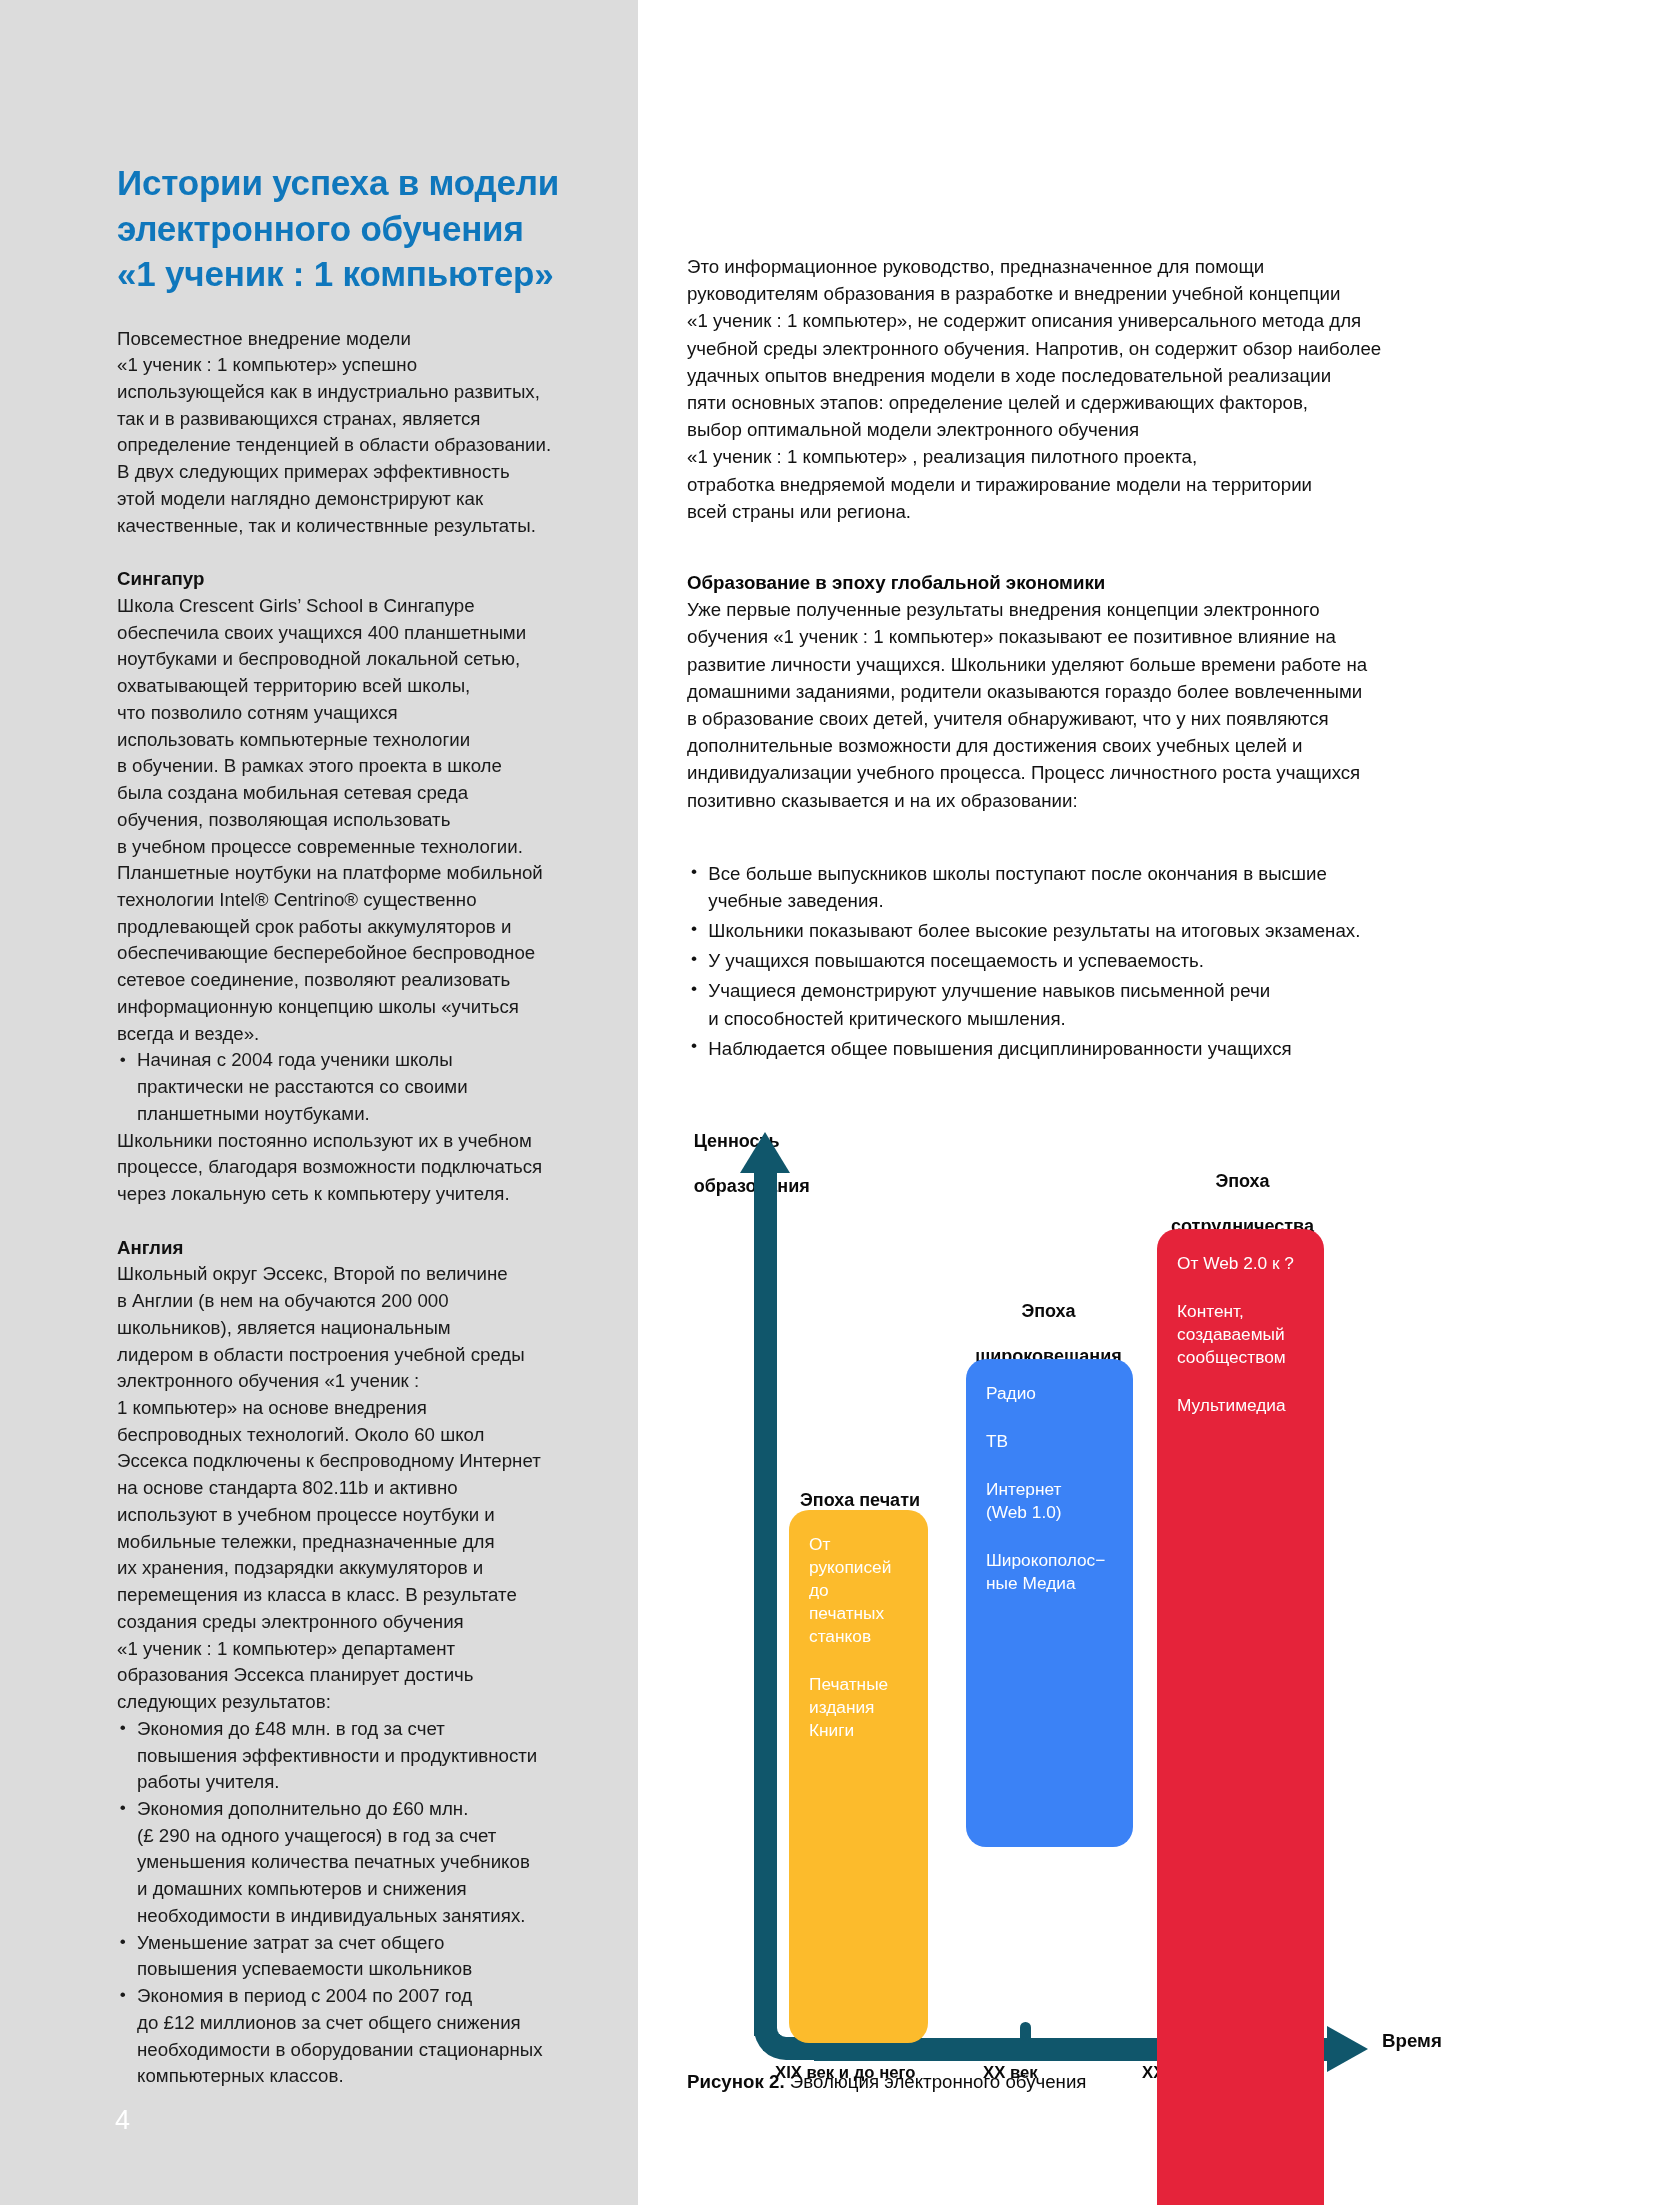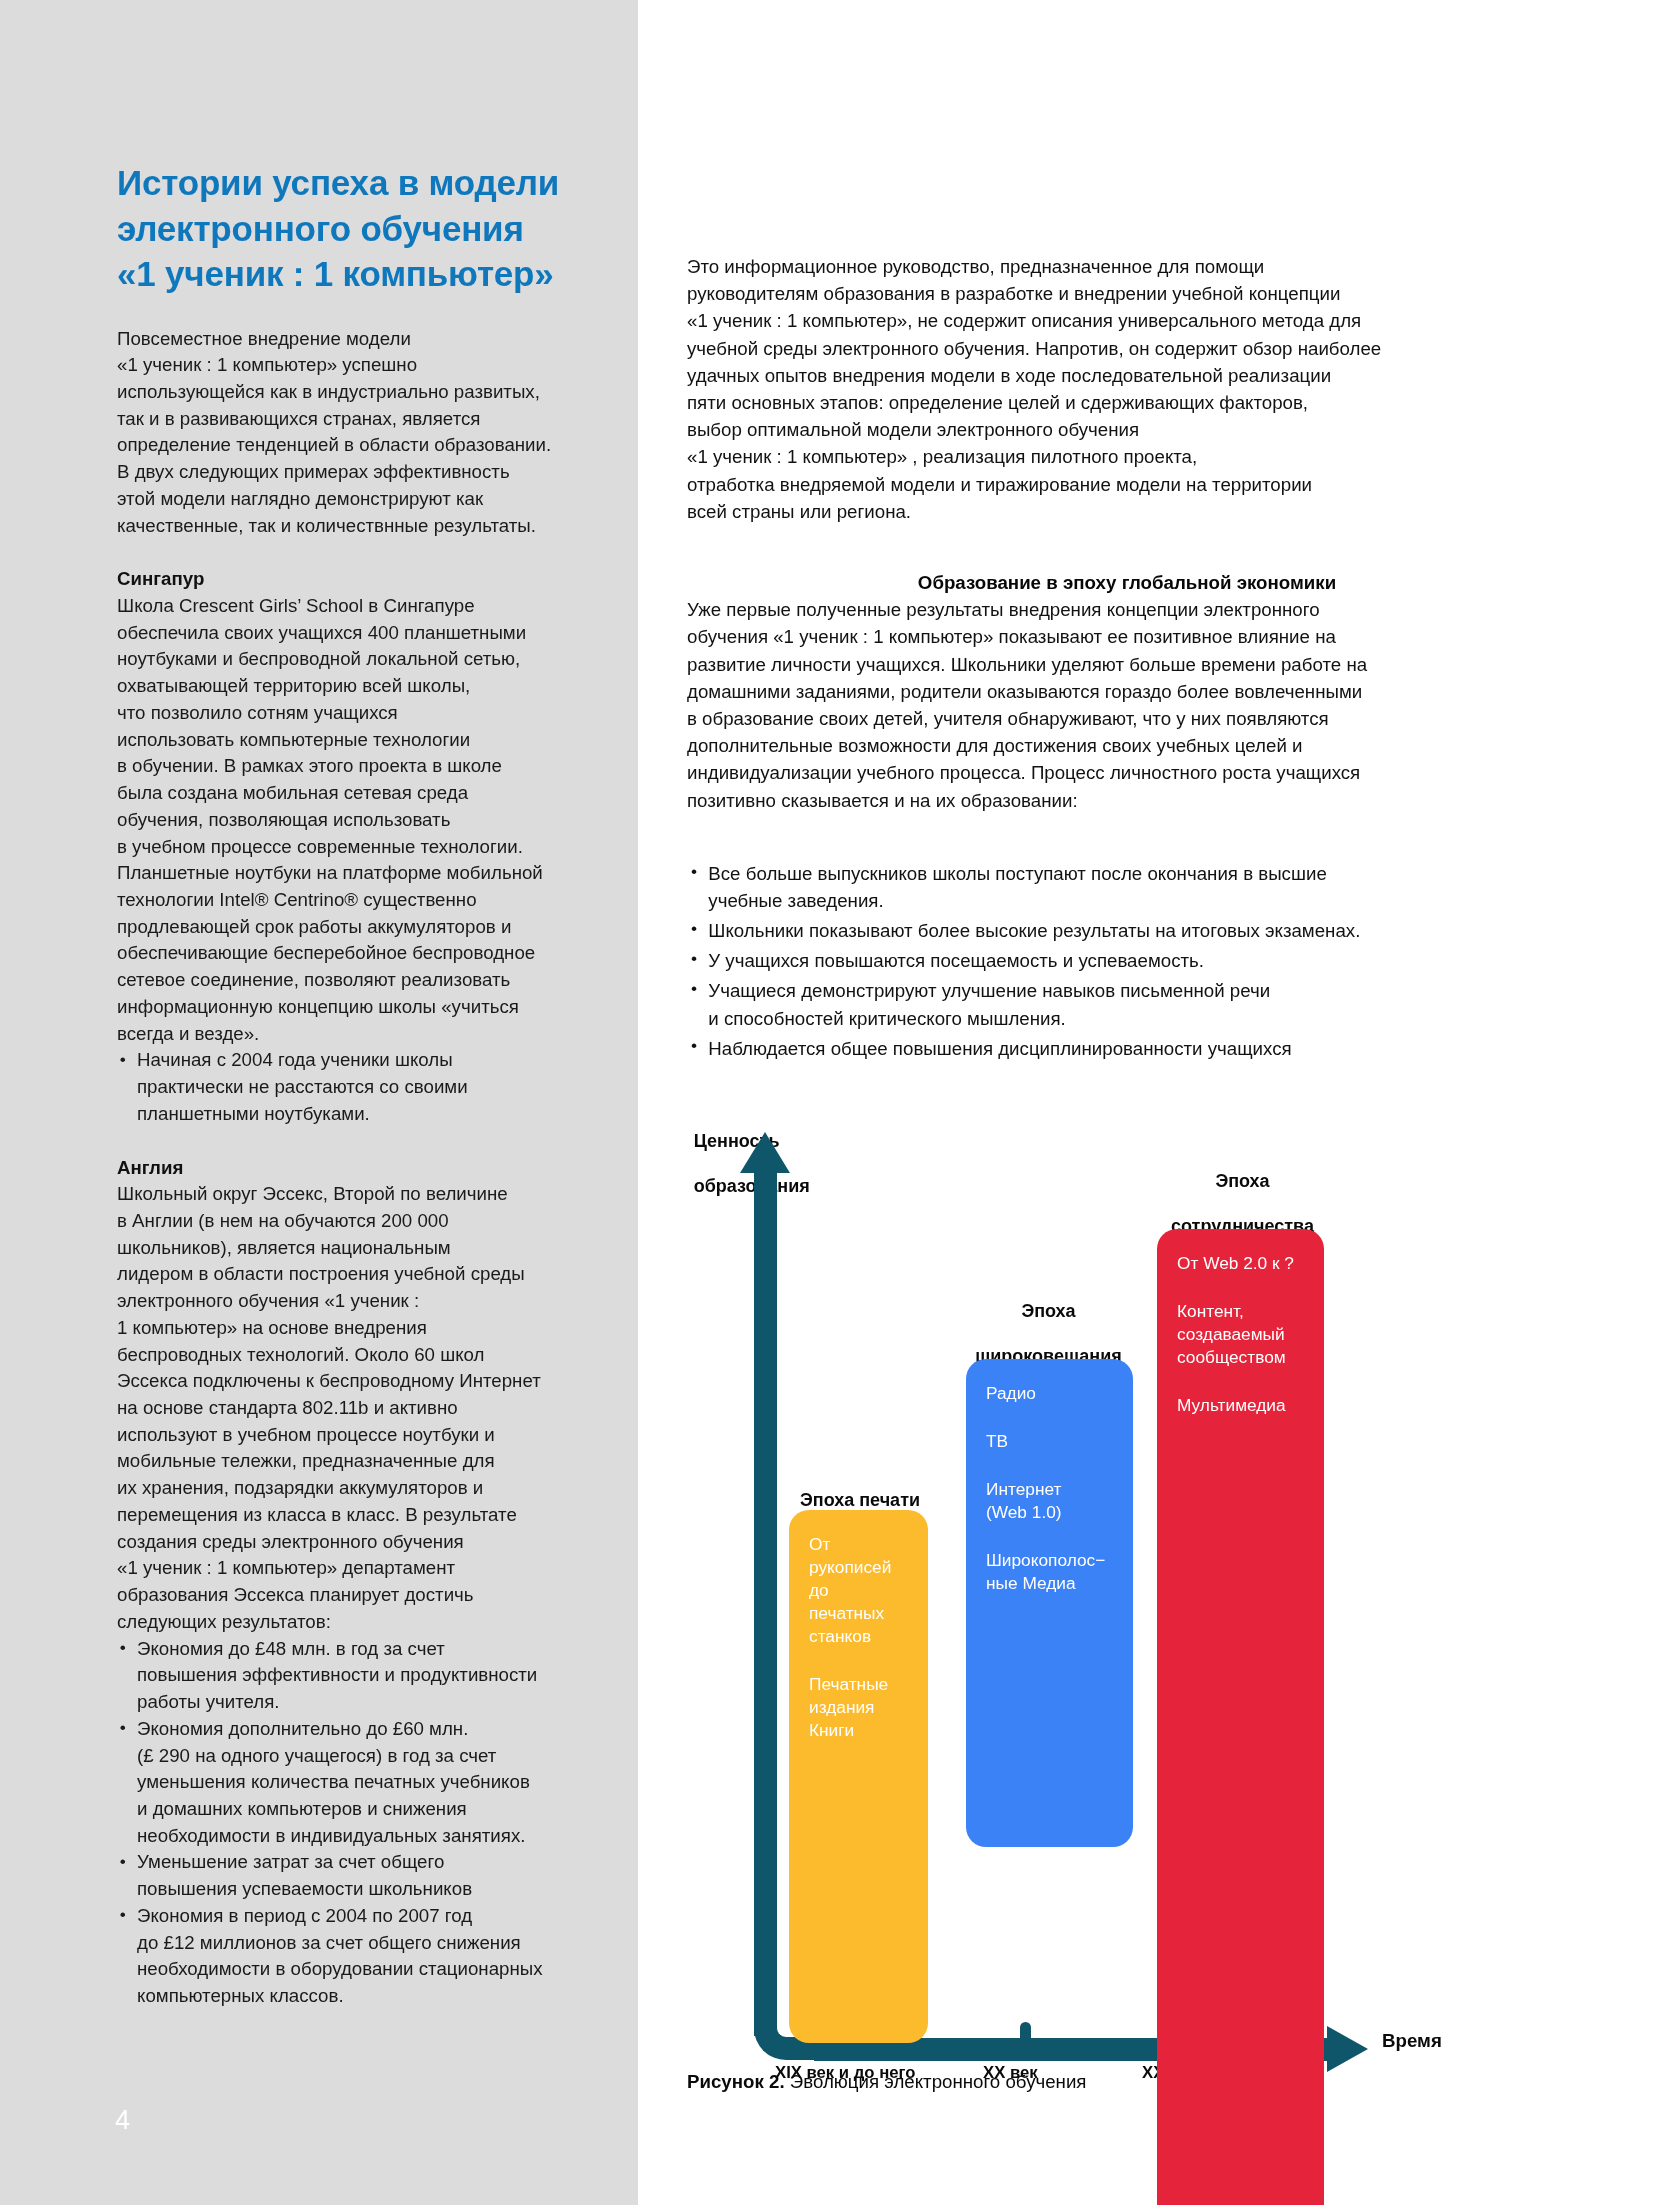--- a/index.html
+++ b/index.html
@@ -111,21 +111,20 @@
     color: #121212;
     margin: 0;
   }
   .r-par .tline { display: block; }
   .r-head {
     font-size: 18.7px;
     font-weight: 700;
     color: #080808;
     line-height: 1.40;
     margin: 0;
-    text-align: center;
   }
 
   ul.rbul {
     list-style: none;
     margin: 0;
     padding: 0;
   }
   ul.rbul > li {
     position: relative;
     padding-left: 21.3px;
@@ -325,20 +324,25 @@
       </p>
 
       <ul class="bul">
         <li>
           <span class="tline">Начиная с 2004 года ученики школы</span>
           <span class="tline">практически не расстаются со своими</span>
           <span class="tline">планшетными ноутбуками.</span>
         </li>
       </ul>
 
+      <p class="body-par">
+        <span class="tline">Школьники постоянно используют их в учебном</span>
+        <span class="tline">процессе, благодаря возможности подключаться</span>
+        <span class="tline">через локальную сеть к компьютеру учителя.</span>
+      </p>
 
       <div class="gap-block"></div>
 
       <h2 class="sub-head">Англия</h2>
       <p class="body-par">
         <span class="tline">Школьный округ Эссекс, Второй по величине</span>
         <span class="tline">в Англии (в нем на обучаются 200 000</span>
         <span class="tline">школьников), является национальным</span>
         <span class="tline">лидером в области построения учебной среды</span>
         <span class="tline">электронного обучения «1 ученик :</span>

